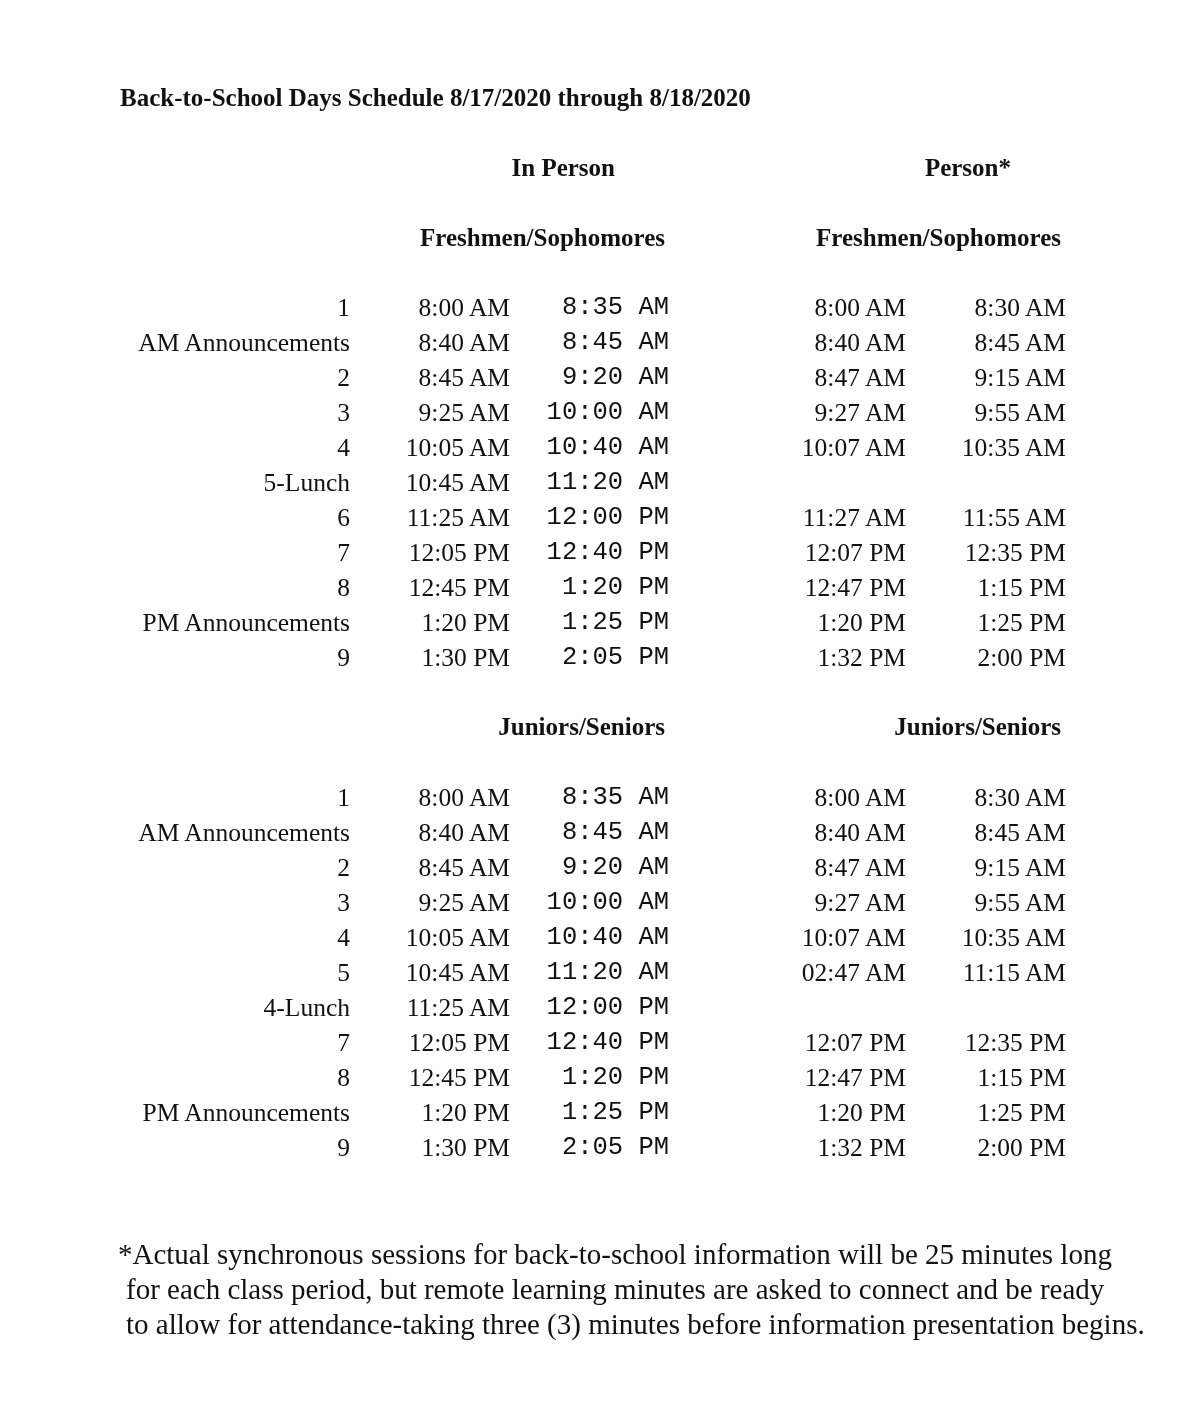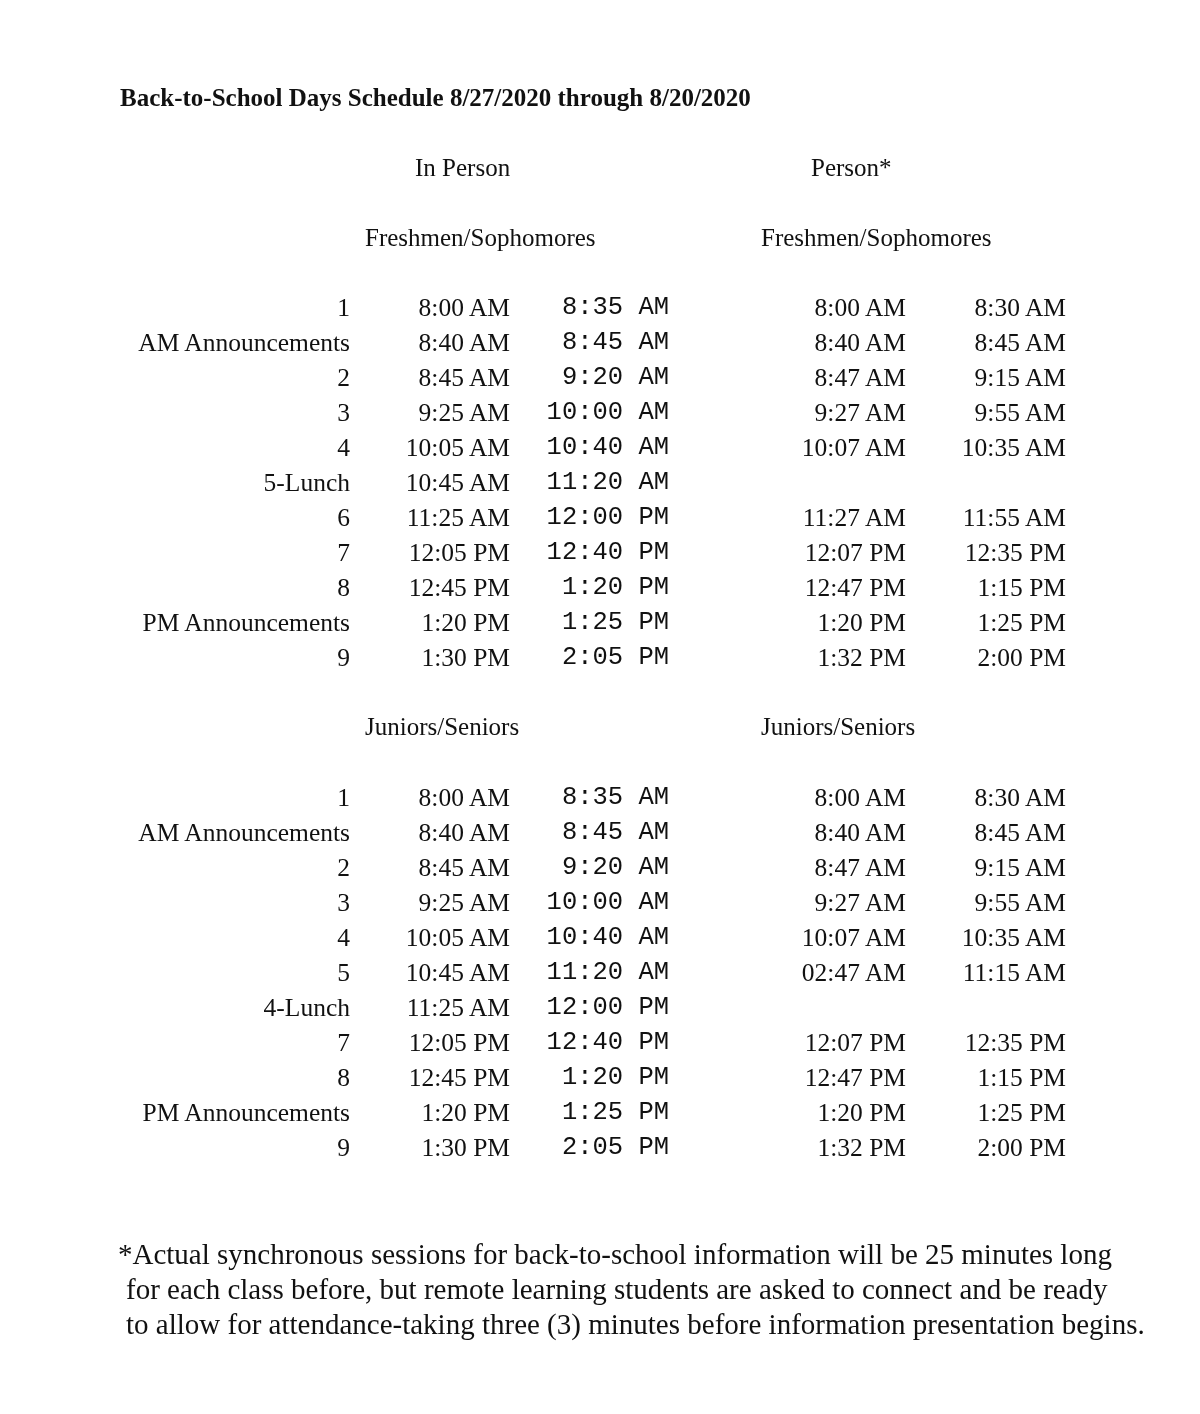--- a/index.html
+++ b/index.html
@@ -1,33 +1,33 @@
 <!DOCTYPE html>
 <html><head>
 <meta charset="utf-8">
 <style>
   html, body { margin: 0; padding: 0; background: #ffffff; }
   body { width: 1200px; height: 1414px; position: relative; overflow: hidden;
          font-family: "Liberation Serif", "DejaVu Serif", serif; color: #111; }
   .title { position: absolute; left: 120px; top: 84px; font-size: 25px; font-weight: bold; white-space: nowrap; }
-  .hdr { position: absolute; font-size: 25px; font-weight: normal; text-align: left; white-space: nowrap; }
+  .hdr { position: absolute; font-size: 25px; font-weight: bold; text-align: right; white-space: nowrap; }
   .row { position: absolute; left: 0; width: 1200px; height: 35px; font-size: 25.5px; }
   .row span { position: absolute; top: 0; text-align: right; white-space: nowrap; }
   .c-label { right: 850px; }
   .c-ip-s { right: 690px; }
   .c-ip-e { right: 531px; font-family: Liberation Mono, monospace; }
   .c-r-s { right: 294px; }
   .c-r-e { right: 134px; }
   .note { position: absolute; left: 118px; top: 1237px; font-size: 29px; line-height: 35px; white-space: nowrap; }
   .note div:not(:first-child) { padding-left: 8px; }
 </style>
 </head>
 <body>
 
-<div class="title">Back-to-School Days Schedule 8/27/2020 through 8/20/2020</div>
+<div class="title">Back-to-School Days Schedule 8/17/2020 through 8/18/2020</div>
 
 <div class="hdr" style="left:415px; width:200px; top:154px;">In Person</div>
 <div class="hdr" style="left:811px; width:200px; top:154px;">Person*</div>
 
 <div class="hdr" style="left:365px; width:300px; top:224px;">Freshmen/Sophomores</div>
 <div class="hdr" style="left:761px; width:300px; top:224px;">Freshmen/Sophomores</div>
 
 <div id="section-0">
     <div class="row" style="top: 293px;">
       <span class="c-label">1</span>
@@ -186,15 +186,15 @@
       <span class="c-label">9</span>
       <span class="c-ip-s">1:30 PM</span>
       <span class="c-ip-e">2:05 PM</span>
       <span class="c-r-s">1:32 PM</span>
       <span class="c-r-e">2:00 PM</span>
     </div>
   </div>
 
 <div class="note">
   <div>*Actual synchronous sessions for back-to-school information will be 25 minutes long</div>
-  <div>for each class before, but remote learning students are asked to connect and be ready</div>
+  <div>for each class period, but remote learning minutes are asked to connect and be ready</div>
   <div>to allow for attendance-taking three (3) minutes before information presentation begins.</div>
 </div>
 
 </body></html>

